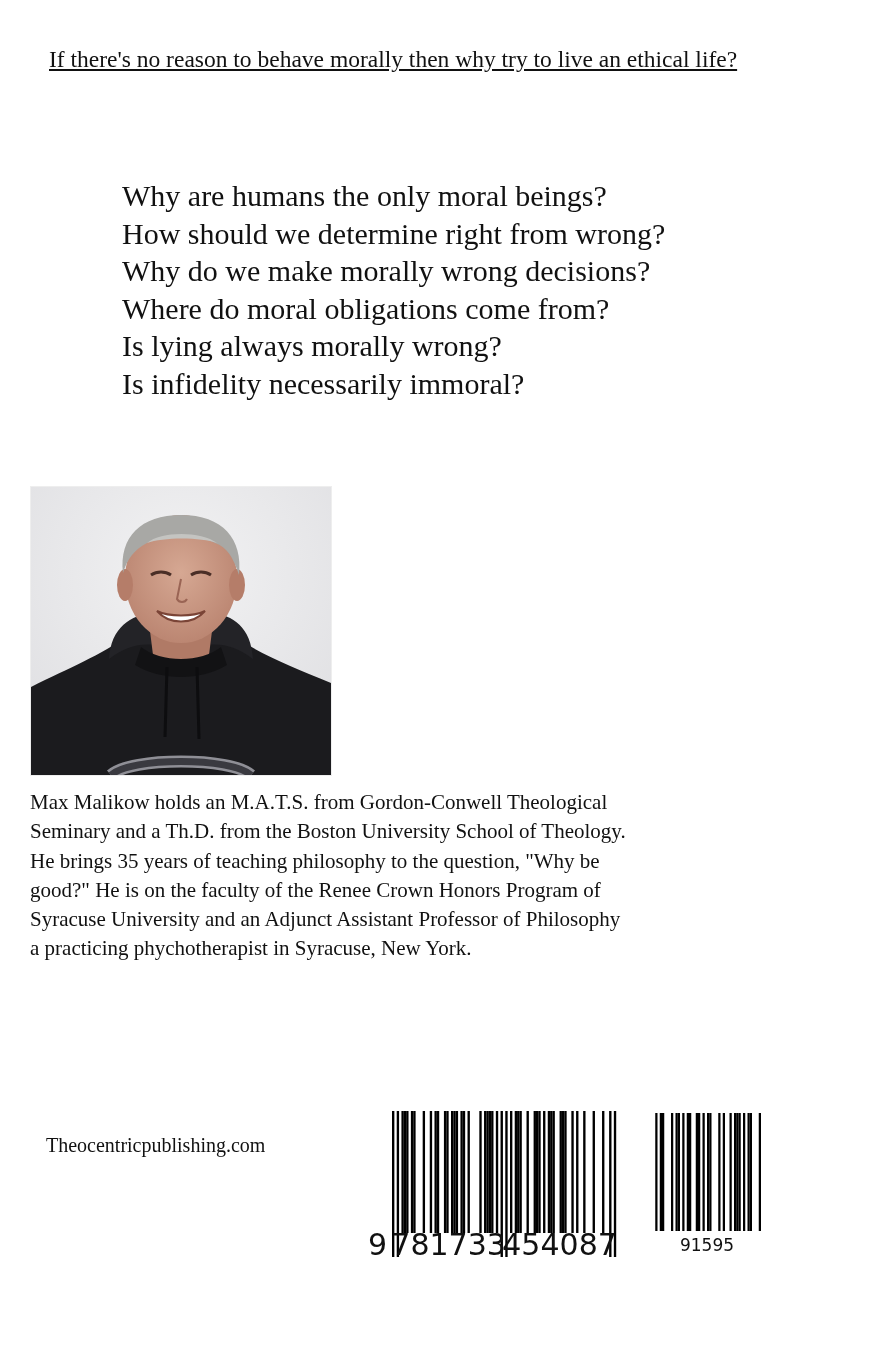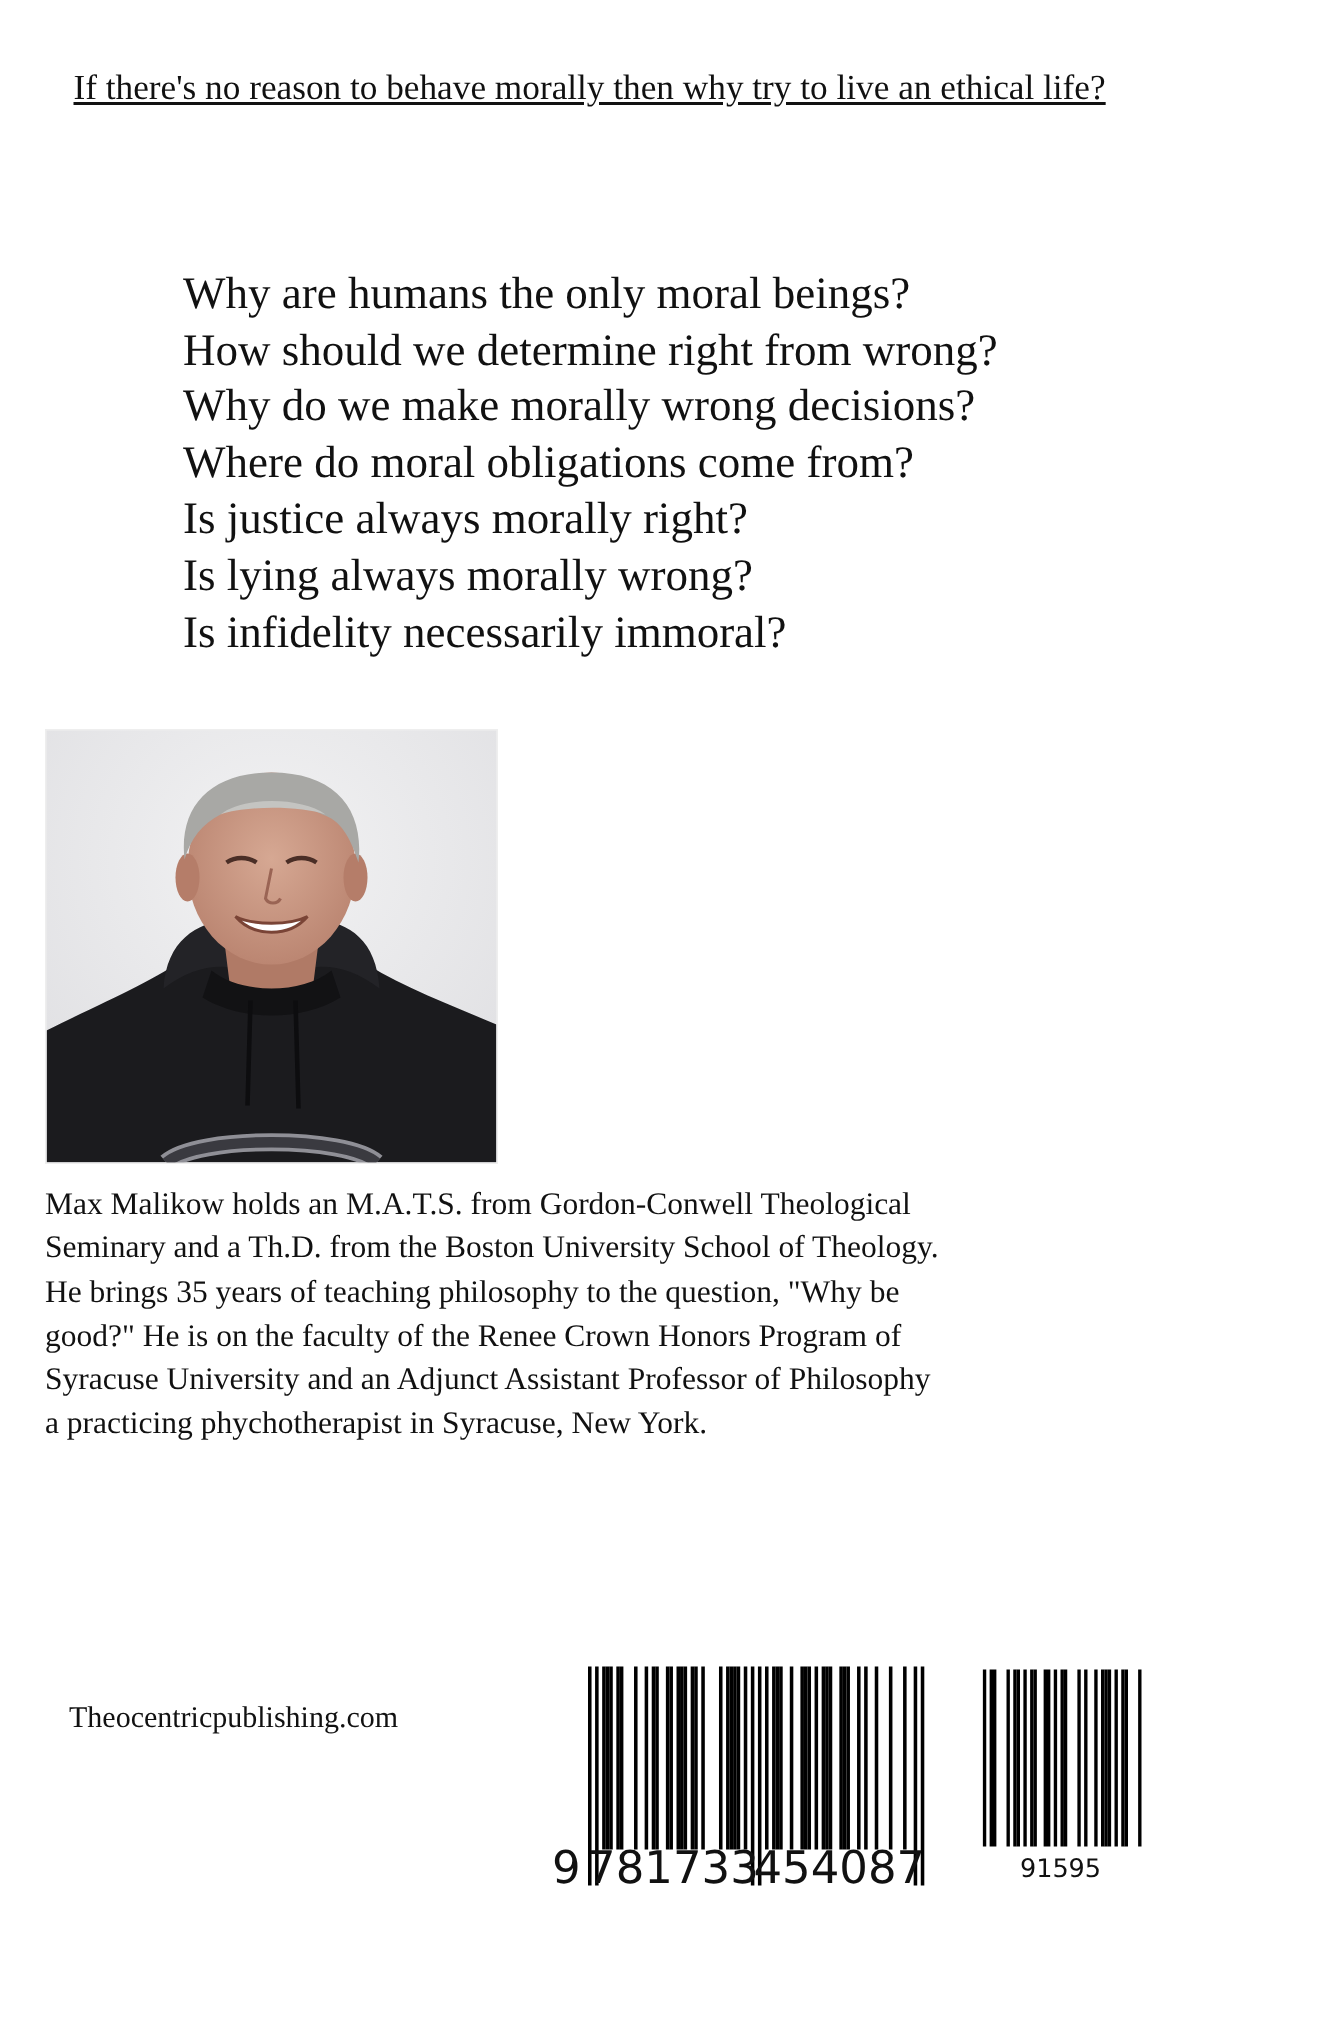--- a/index.html
+++ b/index.html
@@ -28,21 +28,20 @@
 
 <div class="intro">
   <p>If there's no reason to behave morally then why try to live an ethical life?</p>
 </div>
 
 <ul class="questions">
   <li>Why are humans the only moral beings?</li>
   <li>How should we determine right from wrong?</li>
   <li>Why do we make morally wrong decisions?</li>
   <li>Where do moral obligations come from?</li>
-  <li>Is justice always morally right?</li>
   <li>Is lying always morally wrong?</li>
   <li>Is infidelity necessarily immoral?</li>
 </ul>
 
 <div class="photo" title="Author photo: smiling gray-haired man in a black hooded sweatshirt">
   <svg width="300" height="288" viewBox="0 0 300 288">
     <defs>
       <radialGradient id="bg" cx="50%" cy="30%" r="75%">
         <stop offset="0" stop-color="#f2f2f3"></stop>
         <stop offset="1" stop-color="#dfdfe2"></stop>

